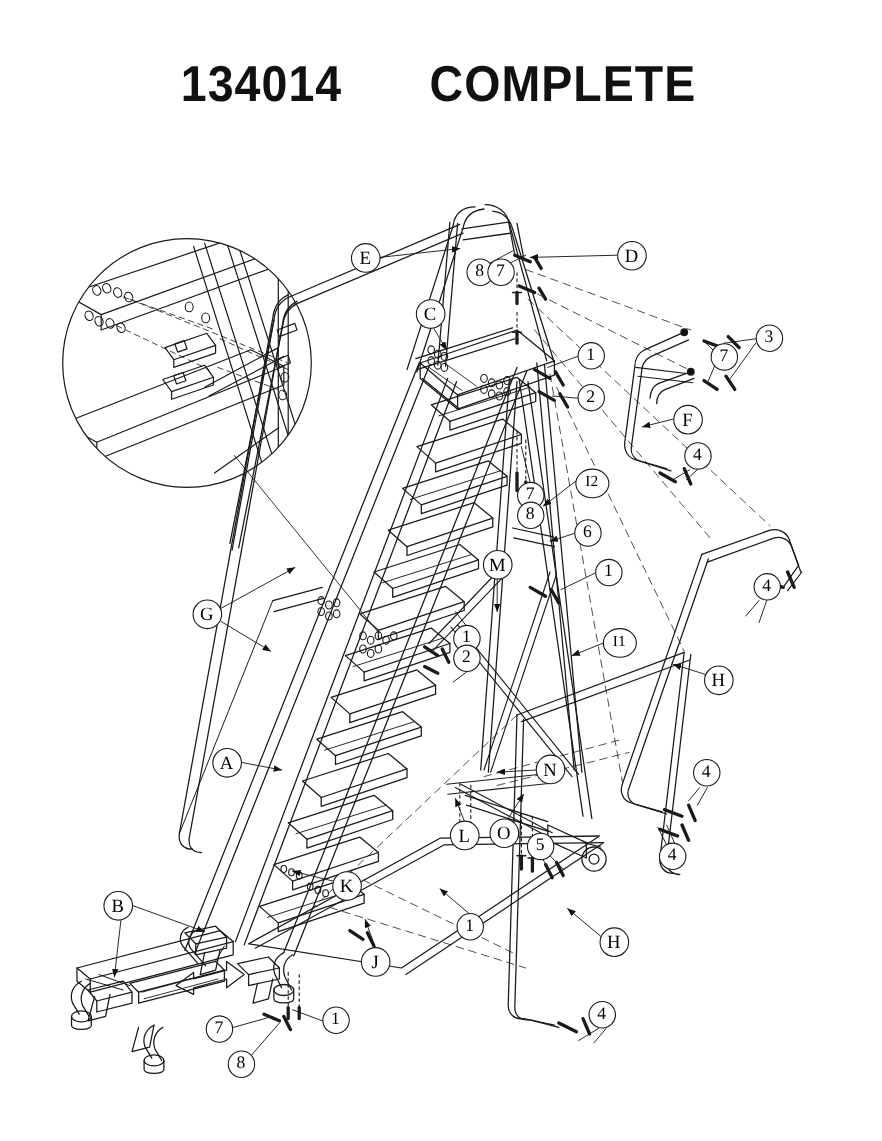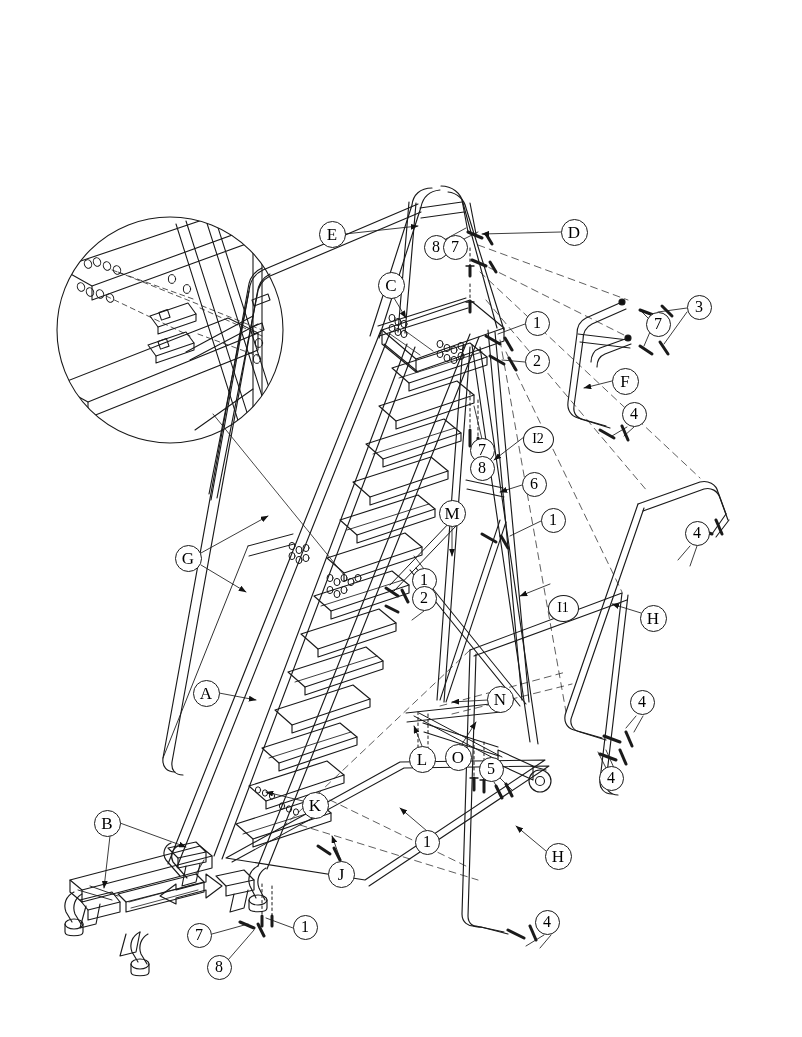--- a/index.html
+++ b/index.html
@@ -37,20 +37,24 @@
   }
   .balloon.letter{width:27px;height:27px;font-size:17px;}
   .balloon.num{width:25px;height:25px;font-size:16px;}
   .balloon.wide{width:31px;height:27px;font-size:14px;border-radius:50%;}
 </style>
 </head>
 <body>
 
 <div id="page">
 
+  <div id="title-bar">
+    <span>134014</span>
+    <span>COMPLETE</span>
+  </div>
 
   <div id="drawing">
     <svg width="802" height="1037" viewBox="0 0 802 1037" xmlns="http://www.w3.org/2000/svg">
       <defs>
         <clipPath id="detailClip">
             <circle cx="170" cy="330" r="113"></circle>
           </clipPath>
         <marker id="ar" markerWidth="9" markerHeight="7" refX="8.5" refY="3.5" orient="auto">
           <polygon points="0,0 9,3.5 0,7" fill="#111"></polygon>
         </marker>
@@ -571,21 +575,21 @@
       </div>
       <div class="balloon num" style="left: 540.5px; top: 507.5px;">
         <span>1</span>
       </div>
       <div class="balloon num" style="left: 684.5px; top: 520.5px;">
         <span>4</span>
       </div>
       <div class="balloon letter" style="left: 174.5px; top: 544.5px;">
         <span>G</span>
       </div>
-      <div class="balloon wide" style="left: 547.5px; top: 570.5px; margin-top: 24px;">
+      <div class="balloon wide" style="left: 547.5px; top: 570.5px;">
         <span>I1</span>
       </div>
       <div class="balloon num" style="left: 411.5px; top: 567.5px;">
         <span>1</span>
       </div>
       <div class="balloon num" style="left: 411.5px; top: 585.5px;">
         <span>2</span>
       </div>
       <div class="balloon letter" style="left: 639.5px; top: 604.5px;">
         <span>H</span>

